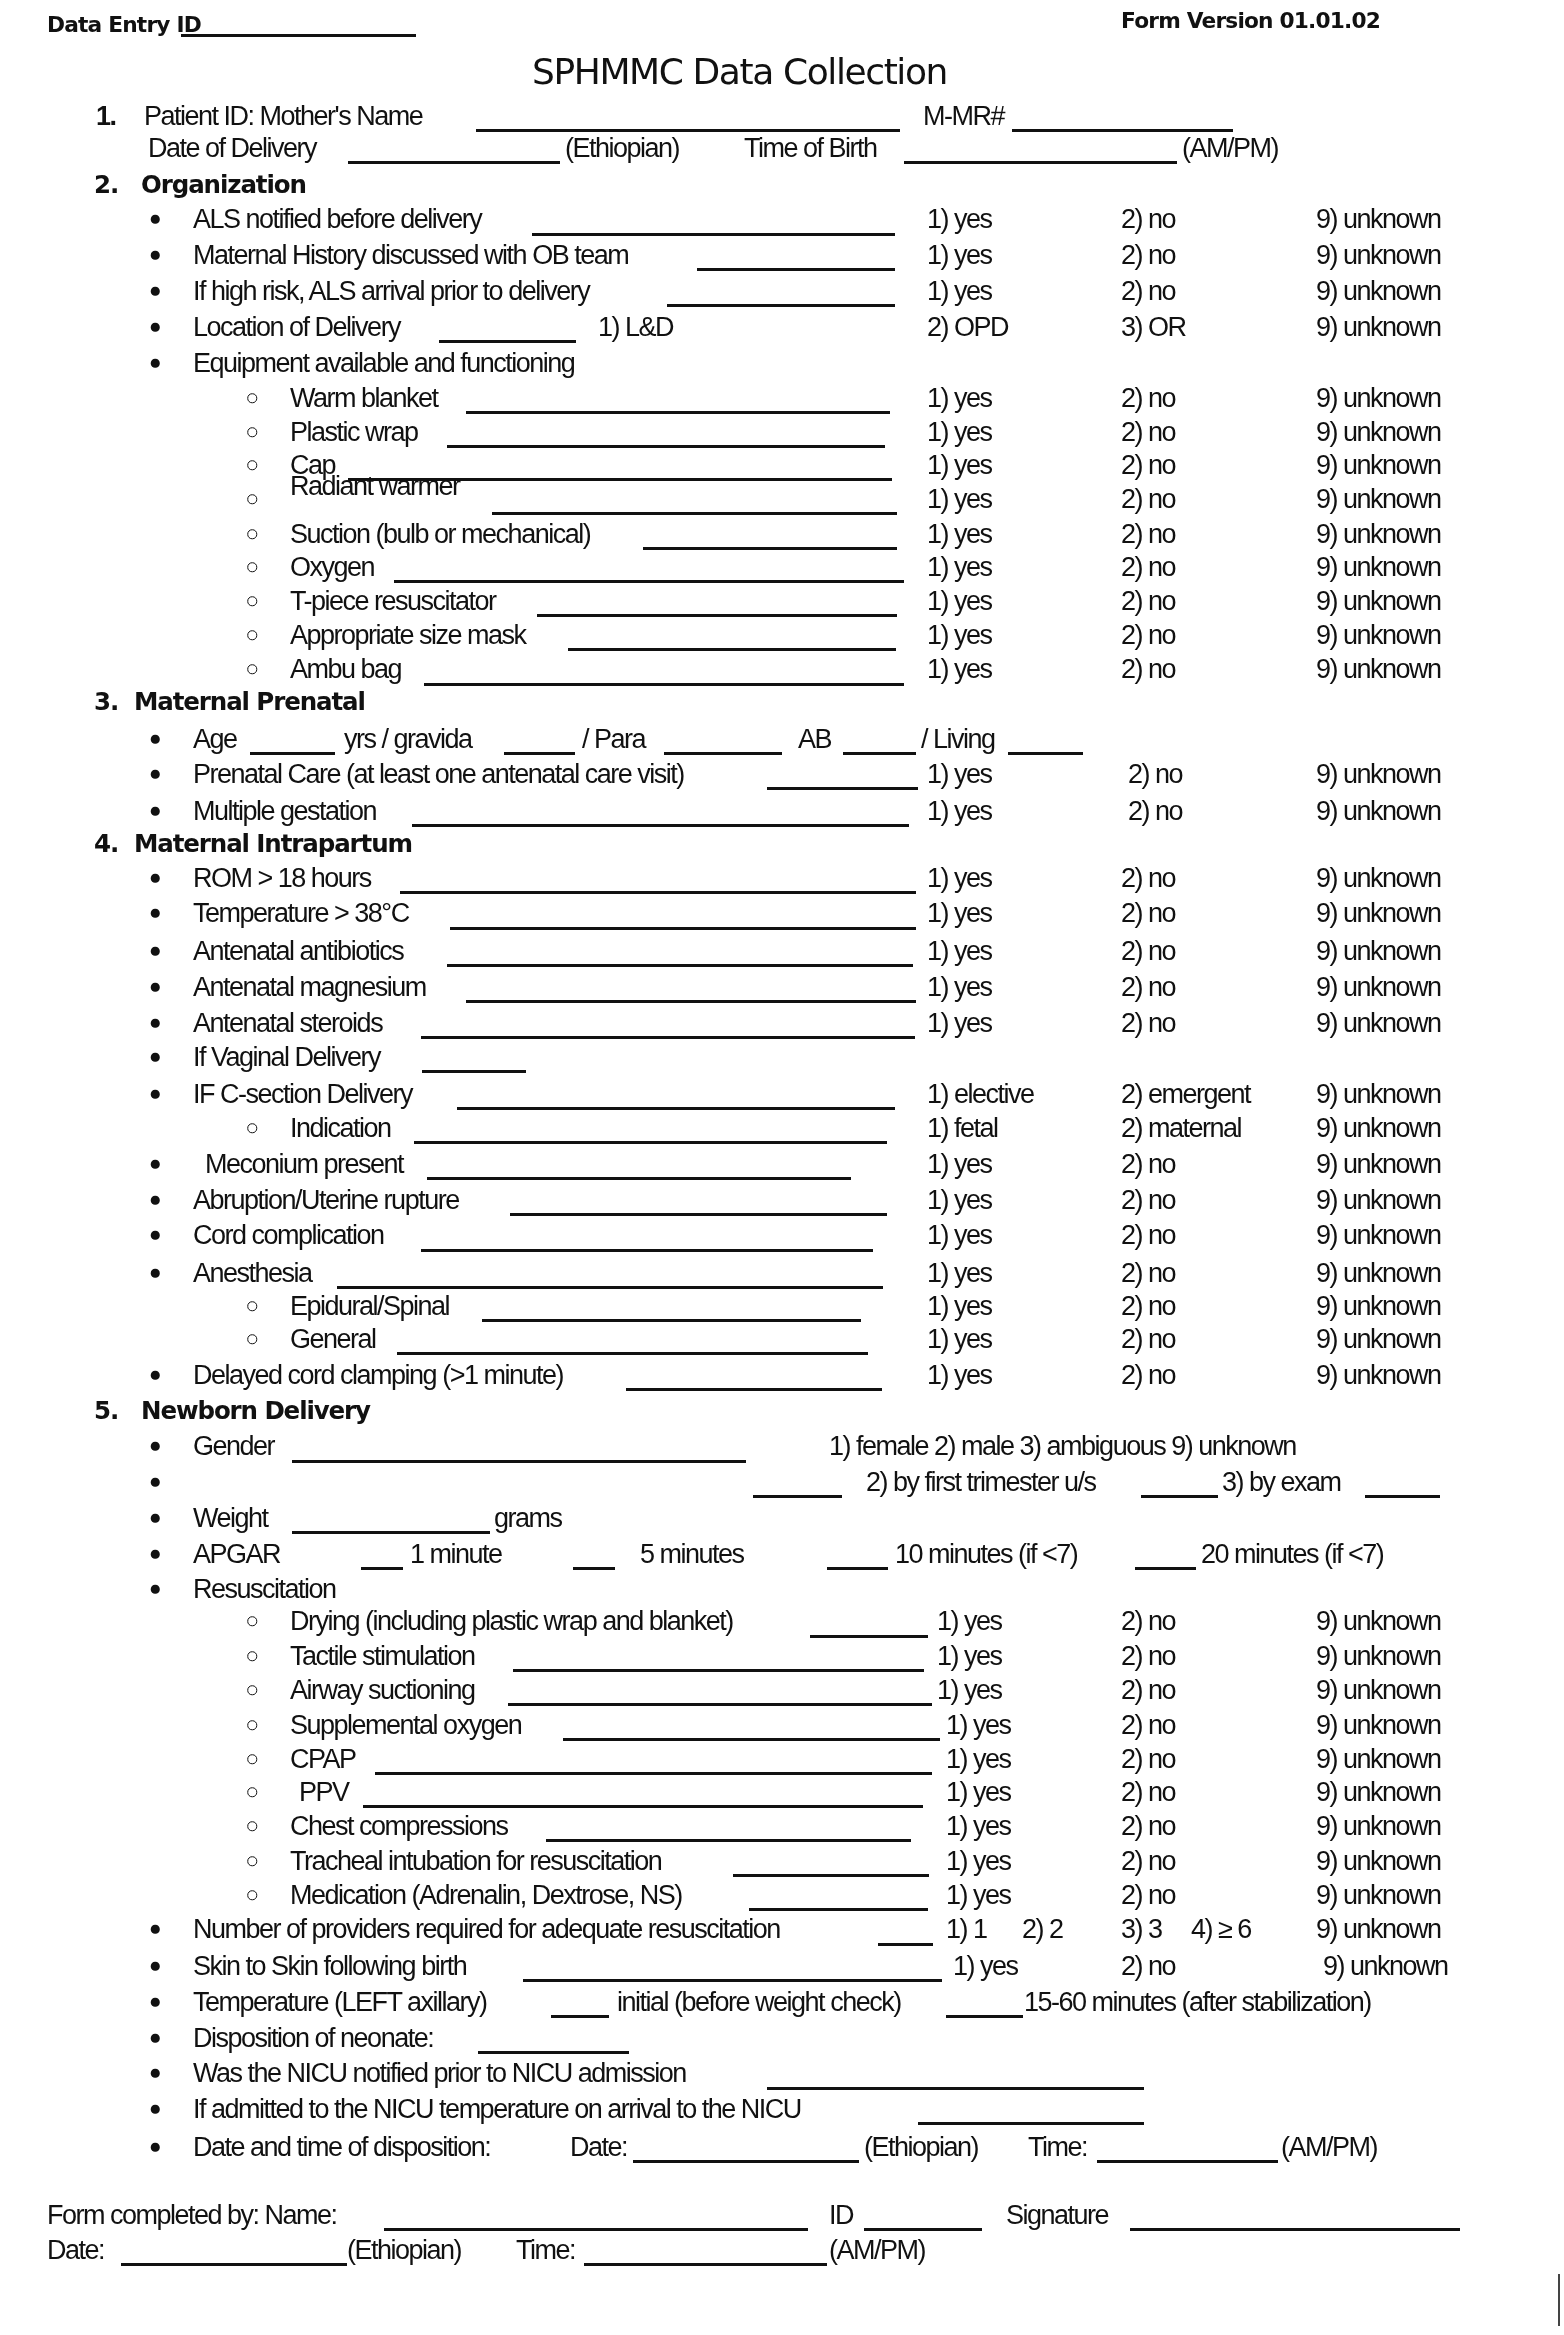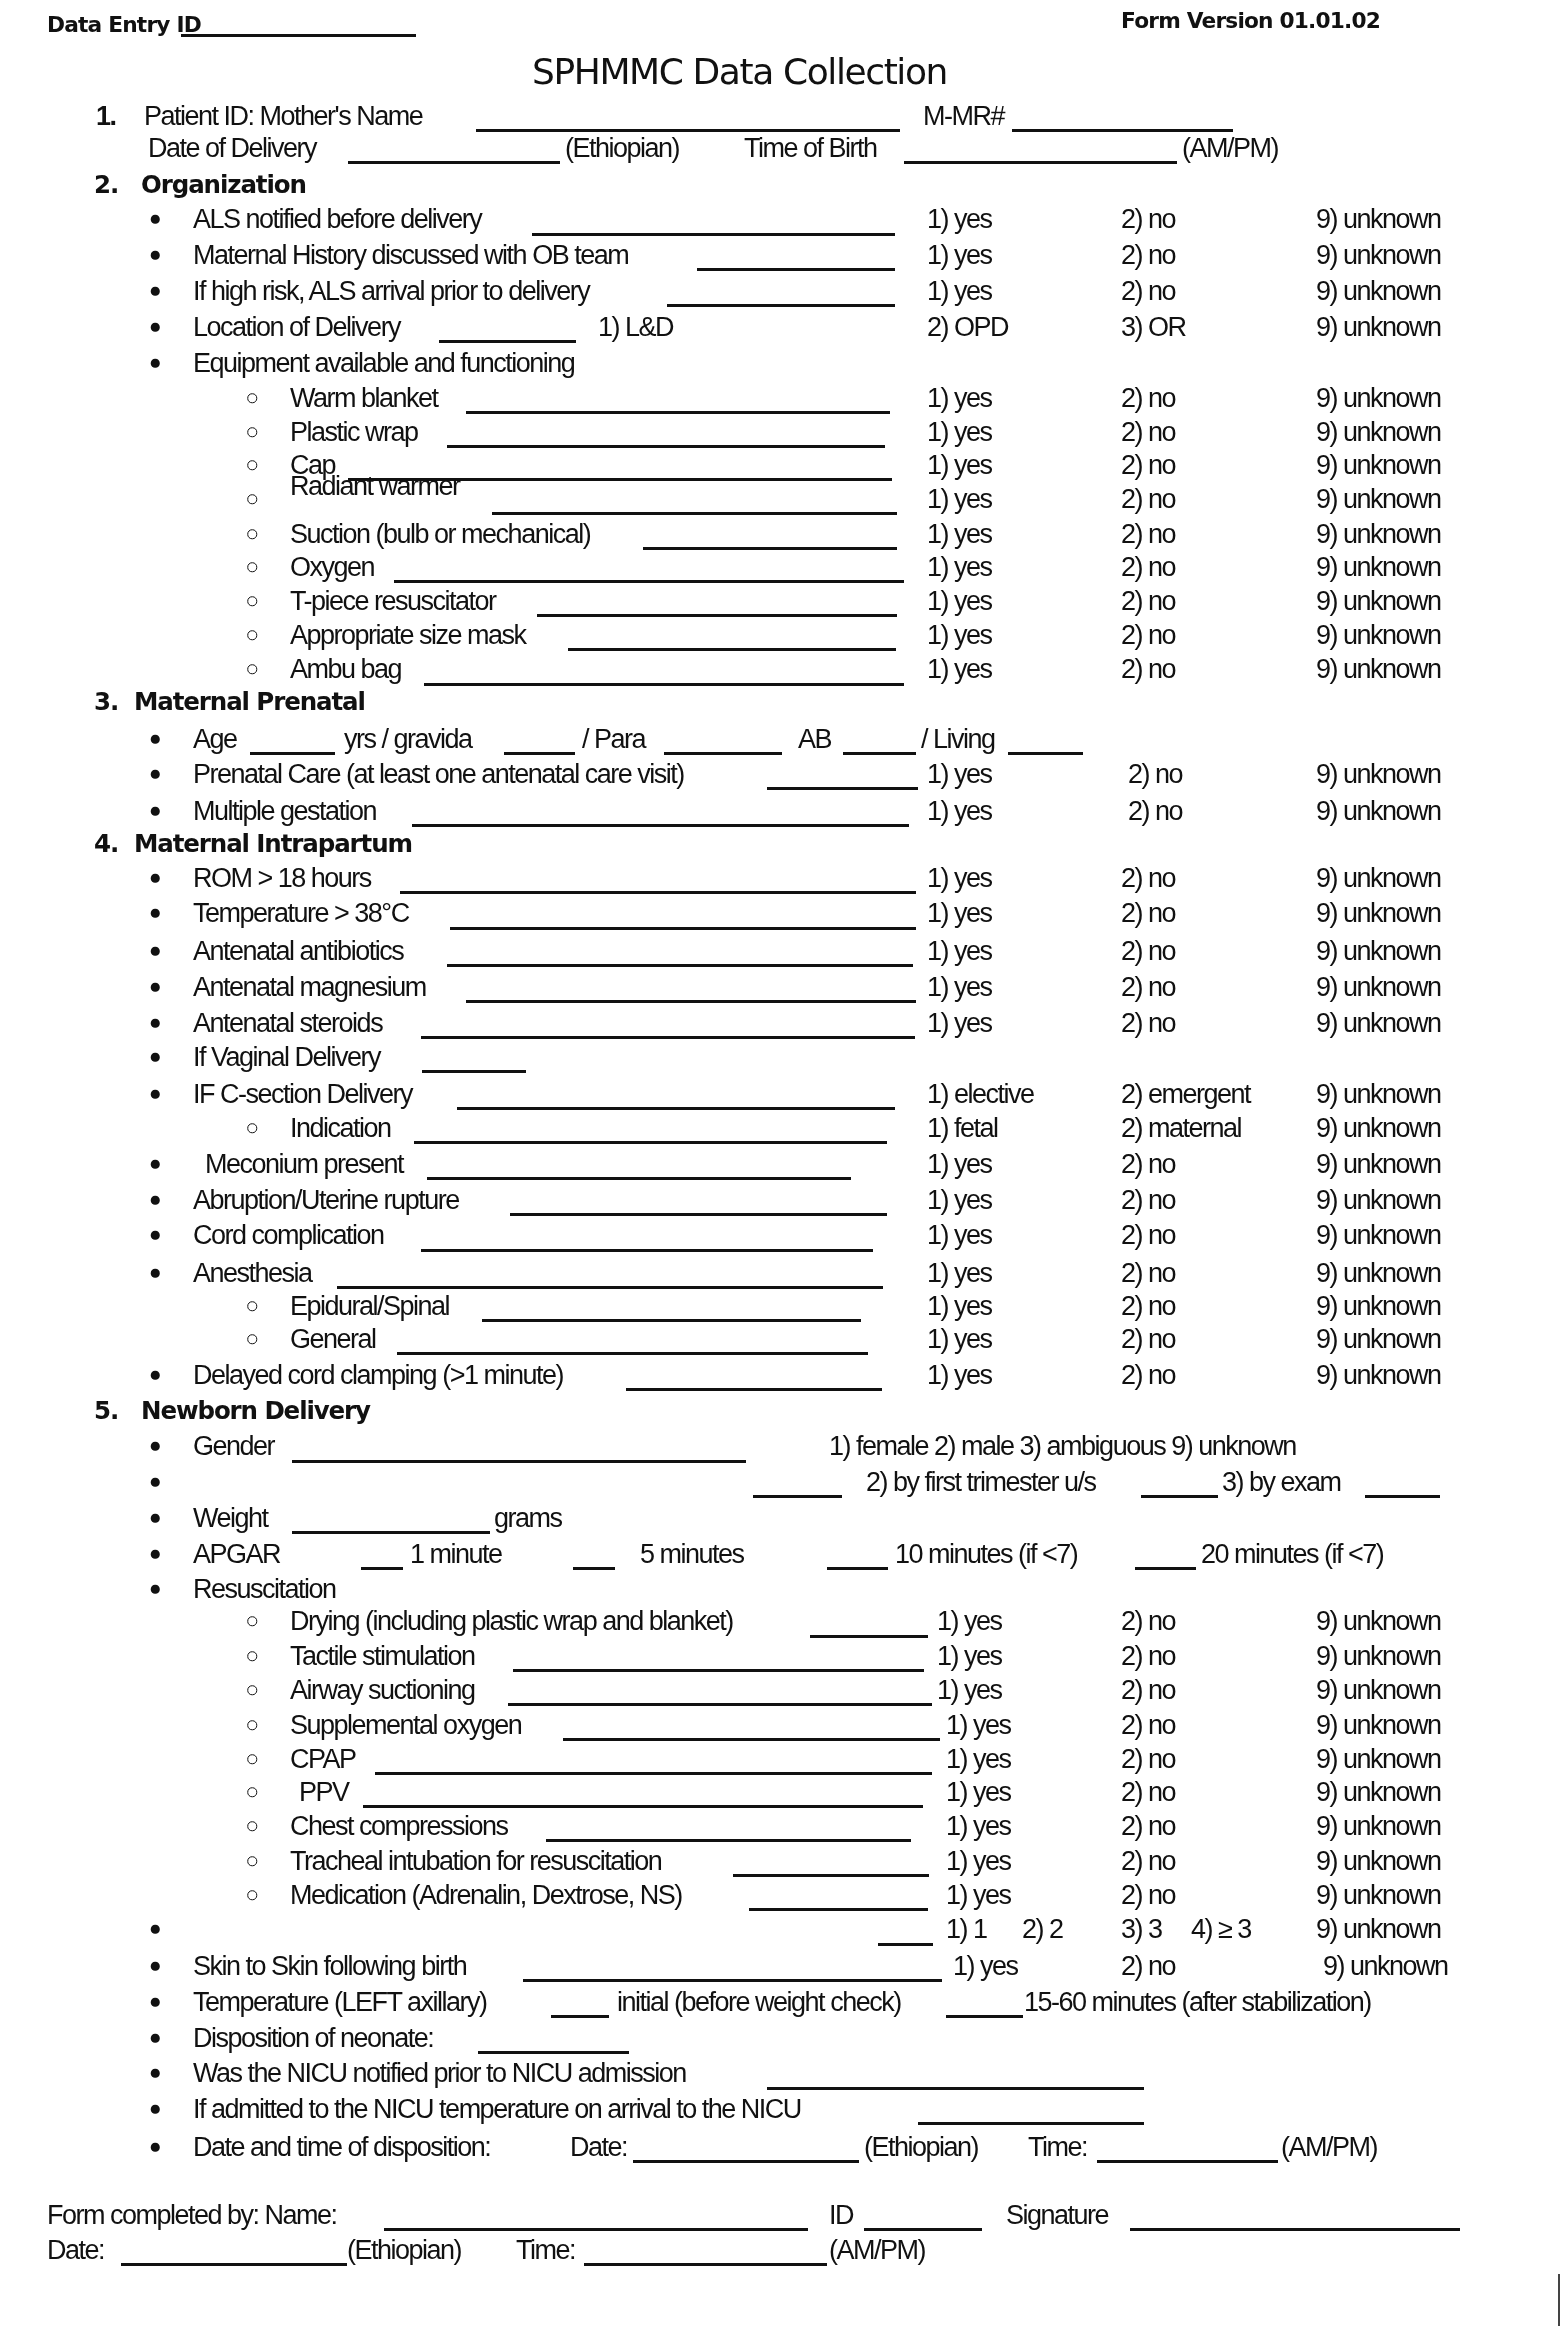--- a/index.html
+++ b/index.html
@@ -359,25 +359,26 @@
   <span class="t" style="left:1316px;top:1861px">9) unknown</span>
 
   <div class="circ" style="left:252px;top:1895px"></div>
   <span class="t" style="left:290px;top:1895px">Medication (Adrenalin, Dextrose, NS)</span>
   <div class="line" style="left:749px;top:1908px;width:179px"></div>
   <span class="t" style="left:946px;top:1895px">1) yes</span>
   <span class="t" style="left:1121px;top:1895px">2) no</span>
   <span class="t" style="left:1316px;top:1895px">9) unknown</span>
 
   <div class="bul" style="left:155px;top:1929px"></div>
+  <span class="t" style="left:193px;top:1929px">Number of providers required for adequate resuscitation</span>
   <div class="line" style="left:878px;top:1943px;width:55px"></div>
   <span class="t" style="left:946px;top:1929px">1) 1</span>
   <span class="t" style="left:1022px;top:1929px">2) 2</span>
   <span class="t" style="left:1121px;top:1929px">3) 3</span>
-  <span class="t" style="left:1191px;top:1929px">4) ≥ 3</span>
+  <span class="t" style="left:1191px;top:1929px">4) ≥ 6</span>
   <span class="t" style="left:1316px;top:1929px">9) unknown</span>
 
   <div class="bul" style="left:155px;top:1966px"></div>
   <span class="t" style="left:193px;top:1966px">Skin to Skin following birth</span>
   <div class="line" style="left:523px;top:1979px;width:419px"></div>
   <span class="t" style="left:953px;top:1966px">1) yes</span>
   <span class="t" style="left:1121px;top:1966px">2) no</span>
   <span class="t" style="left:1323px;top:1966px">9) unknown</span>
 
   <div class="bul" style="left:155px;top:2002px"></div>

